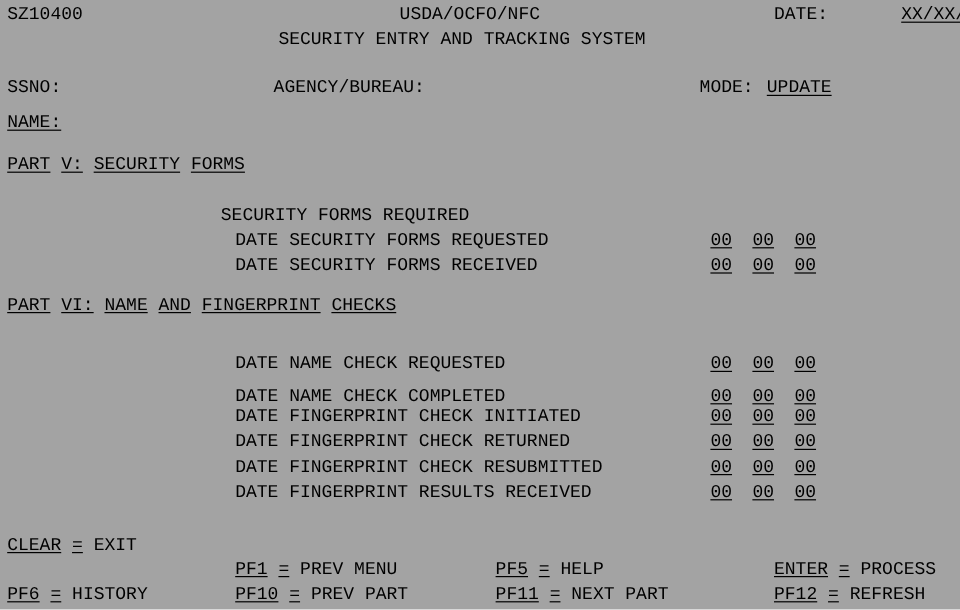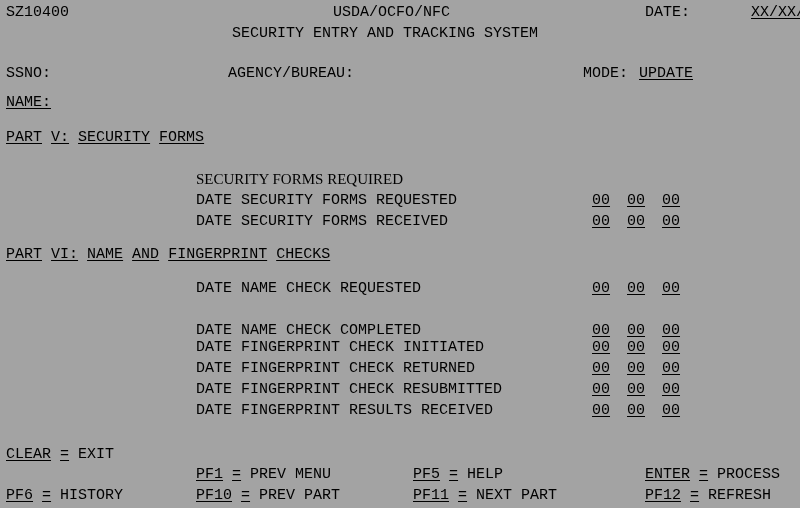--- a/index.html
+++ b/index.html
@@ -75,31 +75,31 @@
   <div class="row" style="top:92px;text-align:right;">
     <span class="cell u" style="left:6px;">NAME:</span>
     <span class="cell" style="left:73px;width:200px;"></span>
   </div>
 
   <div class="row" style="top:127px;padding-left:32px;">
     <span class="cell" style="left:6px;"><span class="u tok">PART</span> <span class="u tok">V:</span> <span class="u tok">SECURITY</span> <span class="u tok">FORMS</span></span>
   </div>
 
   <div id="part-v-fields">
-      <div class="row" style="top: 169px;"><span class="cell" style="left: 196px; font-family: Liberation Serif, serif;">SECURITY FORMS REQUIRED</span></div>
+      <div class="row" style="top: 169px;"><span class="cell" style="left: 184px;">SECURITY FORMS REQUIRED</span></div>
       <div class="row" style="top: 190px;"><span class="cell" style="left: 196px;">DATE SECURITY FORMS REQUESTED</span><span class="cell u grp" style="left: 592px;">00</span><span class="cell u grp" style="left: 627px;">00</span><span class="cell u grp" style="left: 662px;">00</span></div>
       <div class="row" style="top: 211px;"><span class="cell" style="left: 196px;">DATE SECURITY FORMS RECEIVED</span><span class="cell u grp" style="left: 592px;">00</span><span class="cell u grp" style="left: 627px;">00</span><span class="cell u grp" style="left: 662px;">00</span></div>
     </div>
 
   <div class="row" style="top:244px;">
     <span class="cell" style="left:6px;"><span class="u tok">PART</span> <span class="u tok">VI:</span> <span class="u tok">NAME</span> <span class="u tok">AND</span> <span class="u tok">FINGERPRINT</span> <span class="u tok">CHECKS</span></span>
   </div>
 
   <div id="part-vi-fields">
-      <div class="row" style="top: 278px;"><span class="cell" style="left: 196px;">DATE NAME CHECK REQUESTED</span><span class="cell u grp" style="left: 592px;">00</span><span class="cell u grp" style="left: 627px;">00</span><span class="cell u grp" style="left: 662px;">00</span></div>
+      <div class="row" style="top: 293px;"><span class="cell" style="left: 196px;">DATE NAME CHECK REQUESTED</span><span class="cell u grp" style="left: 592px;">00</span><span class="cell u grp" style="left: 627px;">00</span><span class="cell u grp" style="left: 662px;">00</span></div>
       <div class="row" style="top: 320px;"><span class="cell" style="left: 196px;">DATE NAME CHECK COMPLETED</span><span class="cell u grp" style="left: 592px;">00</span><span class="cell u grp" style="left: 627px;">00</span><span class="cell u grp" style="left: 662px;">00</span></div>
       <div class="row" style="top: 337px;"><span class="cell" style="left: 196px;">DATE FINGERPRINT CHECK INITIATED</span><span class="cell u grp" style="left: 592px;">00</span><span class="cell u grp" style="left: 627px;">00</span><span class="cell u grp" style="left: 662px;">00</span></div>
       <div class="row" style="top: 358px;"><span class="cell" style="left: 196px;">DATE FINGERPRINT CHECK RETURNED</span><span class="cell u grp" style="left: 592px;">00</span><span class="cell u grp" style="left: 627px;">00</span><span class="cell u grp" style="left: 662px;">00</span></div>
       <div class="row" style="top: 379px;"><span class="cell" style="left: 196px;">DATE FINGERPRINT CHECK RESUBMITTED</span><span class="cell u grp" style="left: 592px;">00</span><span class="cell u grp" style="left: 627px;">00</span><span class="cell u grp" style="left: 662px;">00</span></div>
       <div class="row" style="top: 400px;"><span class="cell" style="left: 196px;">DATE FINGERPRINT RESULTS RECEIVED</span><span class="cell u grp" style="left: 592px;">00</span><span class="cell u grp" style="left: 627px;">00</span><span class="cell u grp" style="left: 662px;">00</span></div>
     </div>
 
 
   <div id="footer-keys">
       <div class="cell" style="position: absolute; left: 6px; top: 444px; text-align: center;"><span class="u tok">CLEAR</span> <span class="u tok">=</span> <span class="tok">EXIT</span></div>

